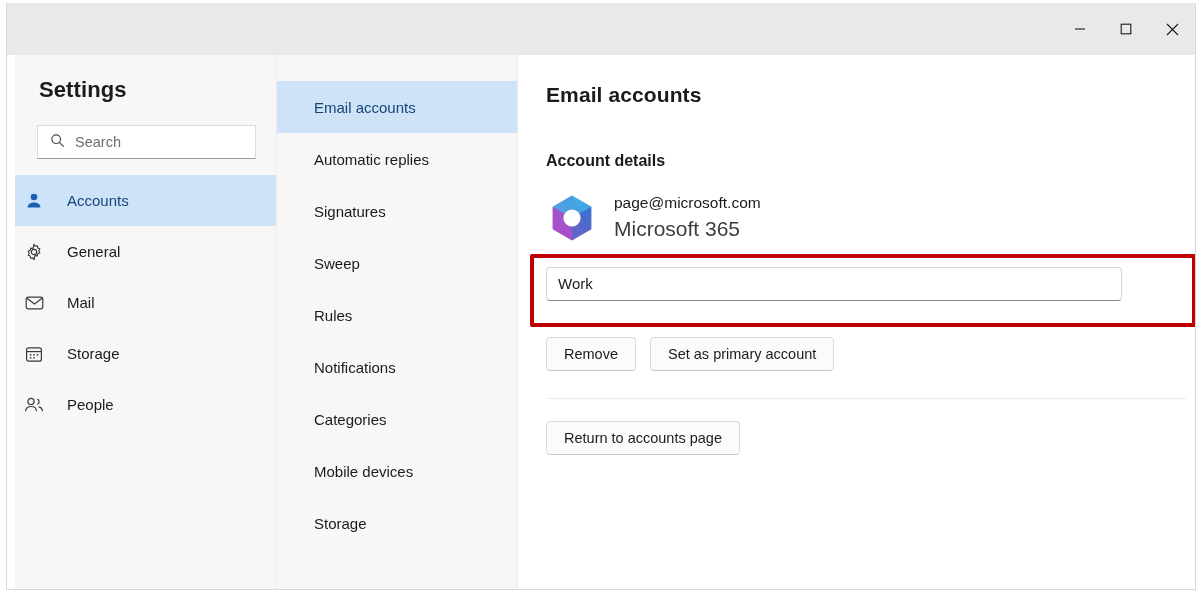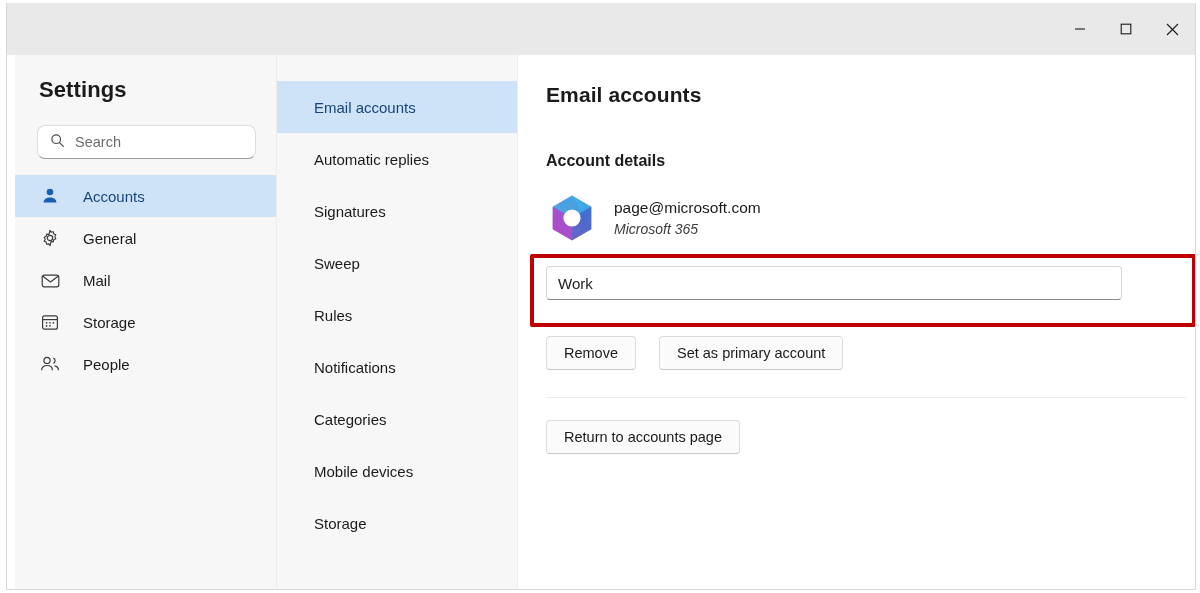--- a/index.html
+++ b/index.html
@@ -80,43 +80,43 @@
     margin-bottom: 22px;
     letter-spacing: 0.1px;
   }
 
   .search-wrap {
     margin: 2px 20px 16px 22px;
     height: 34px;
     background: #ffffff;
     border: 1px solid #dcdcdc;
     border-bottom-color: #9a9a9a;
-    border-radius: 8px;
+    border-radius: 0;
     display: flex;
     align-items: center;
     padding: 0 8px;
   }
   .search-wrap svg { flex: 0 0 auto; margin: 0 10px 0 4px; }
   .search-input {
     border: none;
     outline: none;
     background: transparent;
     font-family: "Liberation Sans", sans-serif;
     font-size: 14.5px;
     color: #1b1b1b;
     width: 100%;
   }
   .search-input::placeholder { color: #6d6d6d; }
 
   .nav-item {
     position: relative;
-    height: 42px;
-    display: flex;
-    align-items: center;
-    padding-left: 24px;
+    height: 51px;
+    display: flex;
+    align-items: center;
+    padding-left: 8px;
     color: #1b1b1b;
     font-size: 15px;
   }
   .nav-item .ico {
     width: 22px;
     height: 22px;
     flex: 0 0 22px;
     display: flex;
     align-items: center;
     justify-content: center;
@@ -179,21 +179,21 @@
     align-items: center;
     margin-bottom: 22px;
   }
   .m365 {
     width: 52px; height: 52px;
     flex: 0 0 52px;
     margin-right: 16px;
   }
   .account-meta { line-height: 1.45; }
   .account-email { font-size: 15.5px; color: #1b1b1b; }
-  .account-kind  { font-size: 14px; color: #3d3d3d; font-style: italic; }
+  .account-kind  { font-size: 21px; color: #3d3d3d; }
 
   
   .highlight {
     position: absolute;
     left: 12px;
     top: 199px;
     width: 666px;
     height: 73px;
     border: 4px solid #c00000;
     border-radius: 2px;
@@ -217,21 +217,21 @@
     border-bottom: 1px solid #8a8a8a;
     border-radius: 4px;
     background: #ffffff;
     font-family: "Liberation Sans", sans-serif;
     font-size: 15px;
     color: #1b1b1b;
     padding: 0 11px;
     outline: none;
   }
 
-  .btn-row { display: flex; gap: 23px; margin-top: 36px; }
+  .btn-row { display: flex; gap: 14px; margin-top: 36px; }
   .btn {
     height: 34px;
     min-width: 0;
     padding: 0 17px;
     border: 1px solid #dcdcdc;
     border-bottom-color: #c8c8c8;
     border-radius: 4px;
     background: #fbfbfb;
     font-family: "Liberation Sans", sans-serif;
     font-size: 14.5px;

